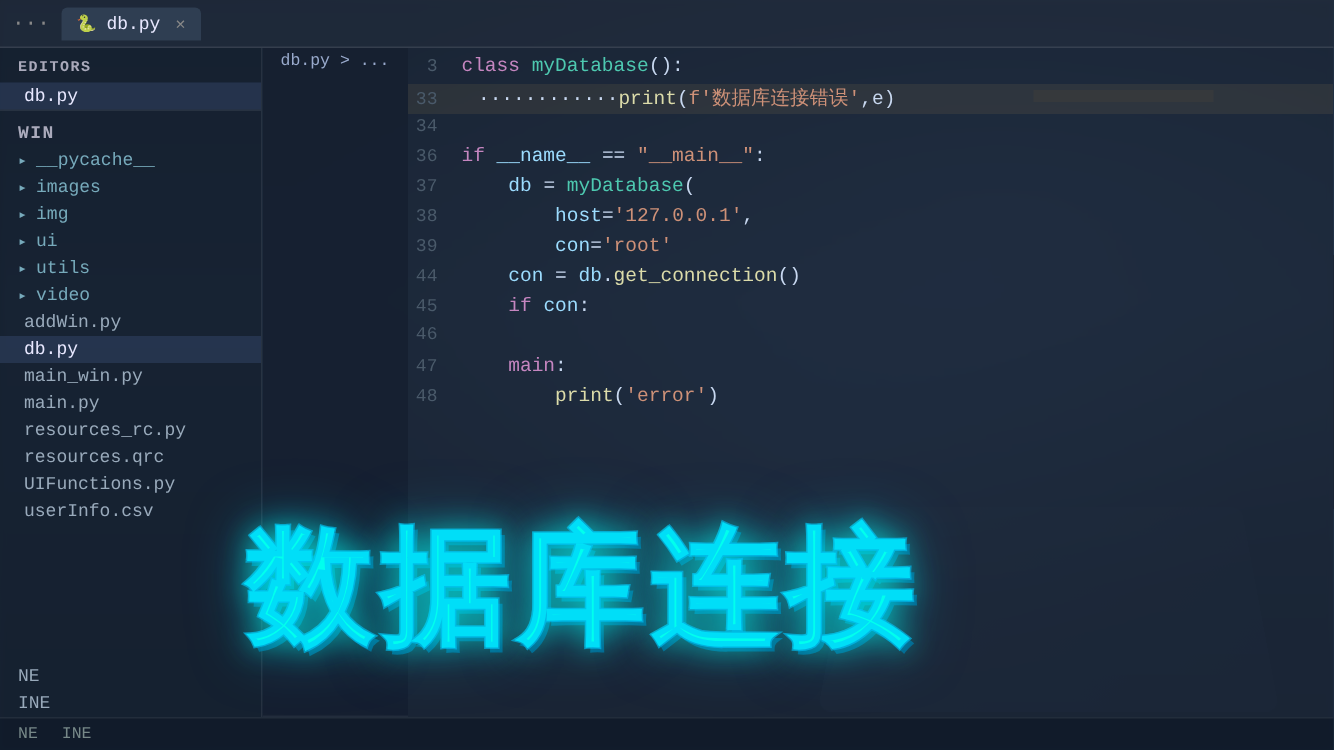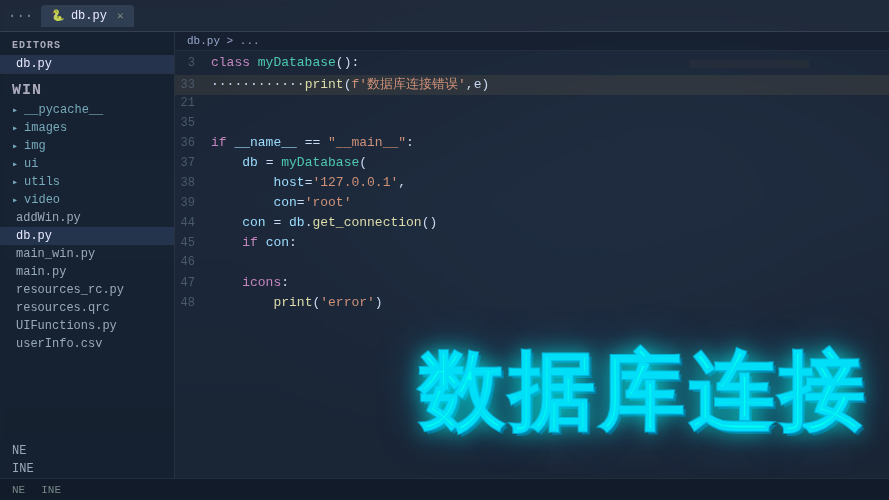--- a/index.html
+++ b/index.html
@@ -138,34 +138,34 @@
       font-size: 10px;
     }
 
     .sidebar-bottom-item {
       font-size: 12px;
       color: #9ab;
       padding: 2px 12px;
     }
 
     .sidebar-win-label {
-      font-size: 15px;
+      font-size: 12px;
       font-weight: bold;
       color: #aab;
       padding: 8px 12px 2px;
       letter-spacing: 1px;
       border-top: 1px solid rgba(255,255,255,0.08);
     }
 
     
     .editor-area {
       flex: 1;
       background: rgba(25, 35, 50, 0.80);
       display: flex;
-      flex-direction: column;
+      flex-direction: row;
       overflow: hidden;
       position: relative;
       justify-content: space-between;
     }
 
     .breadcrumb-bar {
       font-size: 11px;
       color: #778;
       padding: 3px 12px;
       background: rgba(20,30,45,0.7);
@@ -208,29 +208,30 @@
     
     .kw { color: #c586c0; }       
     .fn { color: #dcdcaa; margin-top: 13px; }       
     .cls { color: #4ec9b0; }      
     .str { color: #ce9178; }       
     .var { color: #9cdcfe; }      
     .plain { color: #c8d8f0; }    
 
     .line-highlight {
       background: rgba(255, 200, 100, 0.08);
+      gap: 11px;
     }
 
     
     .overlay-title {
       position: absolute;
       bottom: 60px;
       left: 164px;
       right: 20px;
-      text-align: right;
+      text-align: left;
       z-index: 10;
       pointer-events: none;
     }
 
     .overlay-title-text {
       font-size: 86px;
       font-weight: 900;
       color: #00ffee;
       text-shadow:
         0 0 20px rgba(0,255,238,0.8),
@@ -374,25 +375,21 @@
 
       <div class="code-line">
             <span class="line-number">3</span>
             <span class="line-content"><span class="kw">class </span><span class="cls">myDatabase</span><span class="plain">():</span></span>
           </div>
           <div class="code-line line-highlight">
             <span class="line-number">33</span>
             <span class="line-content"><span class="plain">············</span><span class="fn">print</span><span class="plain">(</span><span class="str">f'数据库连接错误'</span><span class="plain">,e)</span></span>
           </div>
           <div class="code-line">
-            <span class="line-number">21</span>
-            <span class="line-content">&nbsp;</span>
-          </div>
-          <div class="code-line">
-            <span class="line-number">35</span>
+            <span class="line-number">34</span>
             <span class="line-content">&nbsp;</span>
           </div>
           <div class="code-line">
             <span class="line-number">36</span>
             <span class="line-content"><span class="kw">if </span><span class="var">__name__</span><span class="plain"> == </span><span class="str">"__main__"</span><span class="plain">:</span></span>
           </div>
           <div class="code-line">
             <span class="line-number">37</span>
             <span class="line-content"><span class="plain">    </span><span class="var">db</span><span class="plain"> = </span><span class="cls">myDatabase</span><span class="plain">(</span></span>
           </div>
@@ -410,21 +407,21 @@
           </div>
           <div class="code-line">
             <span class="line-number">45</span>
             <span class="line-content"><span class="plain">    </span><span class="kw">if </span><span class="var">con</span><span class="plain">:</span></span>
           </div>
           <div class="code-line">
             <span class="line-number">46</span>
           </div>
           <div class="code-line">
             <span class="line-number">47</span>
-            <span class="line-content"><span class="plain">    </span><span class="kw">icons</span><span class="plain">:</span></span>
+            <span class="line-content"><span class="plain">    </span><span class="kw">main</span><span class="plain">:</span></span>
           </div>
           <div class="code-line">
             <span class="line-number">48</span>
             <span class="line-content"><span class="plain">        </span><span class="fn">print</span><span class="plain">(</span><span class="str">'error'</span><span class="plain">)</span></span>
           </div>
         </div>
     </div>
   </div>
 
   <div class="status-bar">

